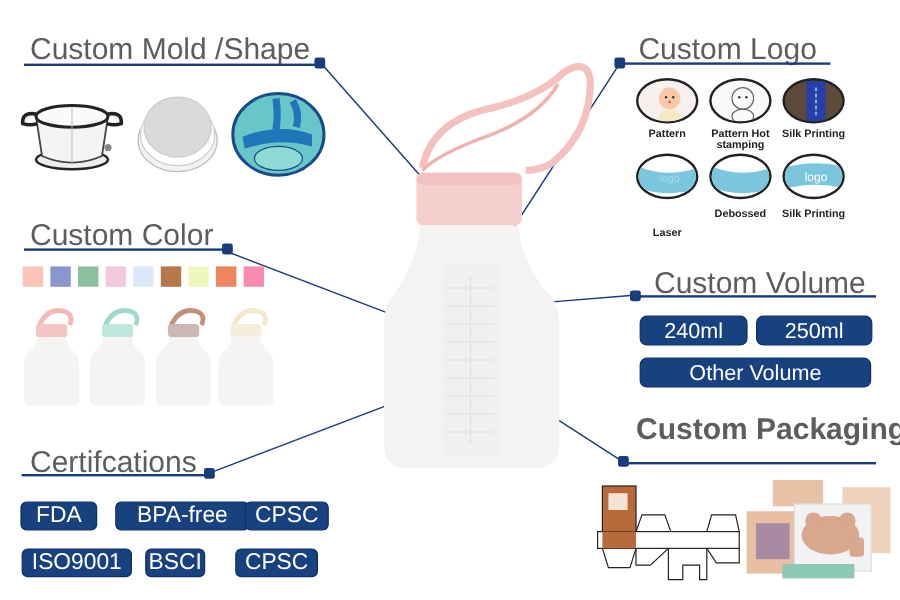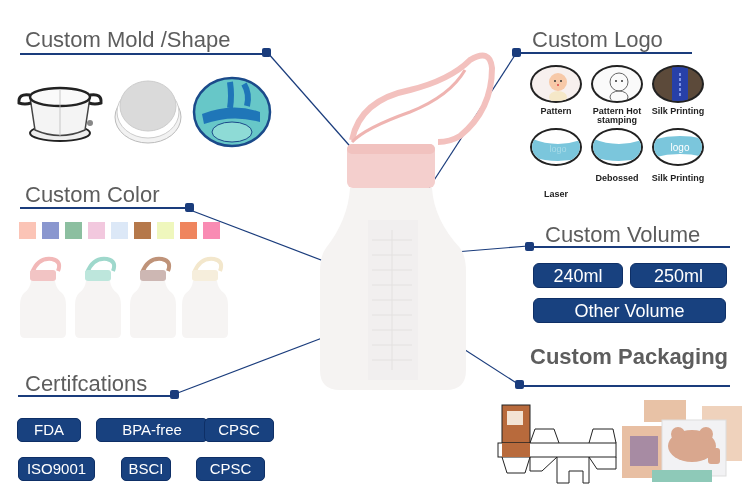--- a/index.html
+++ b/index.html
@@ -1,20 +1,20 @@
 <!DOCTYPE html>
 <html><head>
 <meta charset="utf-8">
 <style>
   * { box-sizing: border-box; margin: 0; padding: 0; }
   html, body { width: 750px; height: 500px; background: #ffffff; overflow: hidden; }
   body { position: relative; font-family: "Liberation Sans", sans-serif; color: #5b5b5b; }
 
   .section-title {
-    position: absolute; font-size: 22px; color: #5d5d5d; white-space: nowrap; line-height: 1;
+    position: absolute; font-size: 25px; color: #5d5d5d; white-space: nowrap; line-height: 1;
   }
   .rule { position: absolute; height: 2px; background: #1a3c7c; }
   .node { position: absolute; width: 9px; height: 9px; background: #1a3c7c; border-radius: 2px; }
 
   svg.leaders { position: absolute; left: 0; top: 0; width: 750px; height: 500px; pointer-events: none; }
 
   
   .main-bottle { position: absolute; left: 300px; top: 50px; width: 200px; height: 345px; }
 
   
@@ -27,21 +27,21 @@
   .mini { position: absolute; top: 255px; width: 56px; height: 85px; }
 
   
   .logo-cell { position: absolute; width: 62px; text-align: center; }
   .logo-circle { width: 52px; height: 38px; margin: 0 auto; border: 2px solid #222; border-radius: 50%; overflow: hidden; position: relative; background: #f3f3f3; }
   .logo-label { font-size: 9px; font-weight: bold; color: #222; line-height: 9px; margin-top: 4px; }
 
   
   .pill {
     position: absolute; background: #18417f; color: #ffffff; border-radius: 5px;
-    font-size: 15px; text-align: center; line-height: 22px; height: 24px;
+    font-size: 19px; text-align: center; line-height: 22px; height: 24px;
     border: 1px solid #0e2f66;
   }
   .pill.vol { font-size: 18px; height: 25px; line-height: 24px; border-radius: 6px; }
 
   .pack { position: absolute; }
 </style>
 </head>
 <body>
 
 <svg class="leaders">
@@ -113,21 +113,21 @@
   <path d="M13 26 L37 26 Q38 34 44 38 Q48 42 48 50 L48 78 Q48 83 43 83 L7 83 Q2 83 2 78 L2 50 Q2 42 6 38 Q12 34 13 26 Z" fill="#f6f4f3"></path>
 </svg>
 
 <div class="section-title" style="left:25px;top:373px;">Certifcations</div>
 <div class="rule" style="left:18px;top:395px;width:158px;"></div>
 <div class="node" style="left:170px;top:390px;"></div>
 
 <div class="pill" style="left:17px;top:418px;width:64px;">FDA</div>
 <div class="pill" style="left:96px;top:418px;width:112px;">BPA-free</div>
 <div class="pill" style="left:204px;top:418px;width:70px;">CPSC</div>
-<div class="pill" style="left:18px;top:457px;width:77px;">ISO9001</div>
+<div class="pill" style="left:18px;top:457px;width:92px;">ISO9001</div>
 <div class="pill" style="left:121px;top:457px;width:50px;">BSCI</div>
 <div class="pill" style="left:196px;top:457px;width:69px;">CPSC</div>
 
 <svg class="main-bottle" viewBox="0 0 200 345">
   <path d="M52 90 Q60 50 110 40 Q150 30 170 10 Q190 -2 192 18 Q192 60 160 86 Q150 92 138 92" fill="none" stroke="#f3c1be" stroke-width="6"></path>
   <path d="M52 92 Q65 78 110 62 Q150 46 165 20" fill="none" stroke="#efb4b1" stroke-width="3"></path>
   <rect x="47" y="94" width="88" height="44" rx="6" fill="#f4cfcd"></rect>
   <rect x="47" y="94" width="88" height="10" rx="5" fill="#f1c2bf"></rect>
   <path d="M50 138 L132 138 Q134 170 160 198 Q166 206 166 222 L166 320 Q166 340 146 340 L40 340 Q20 340 20 320 L20 222 Q20 206 26 198 Q48 170 50 138 Z" fill="#f5f3f2"></path>
   <rect x="68" y="170" width="50" height="160" fill="#efedec" opacity="0.6"></rect>

